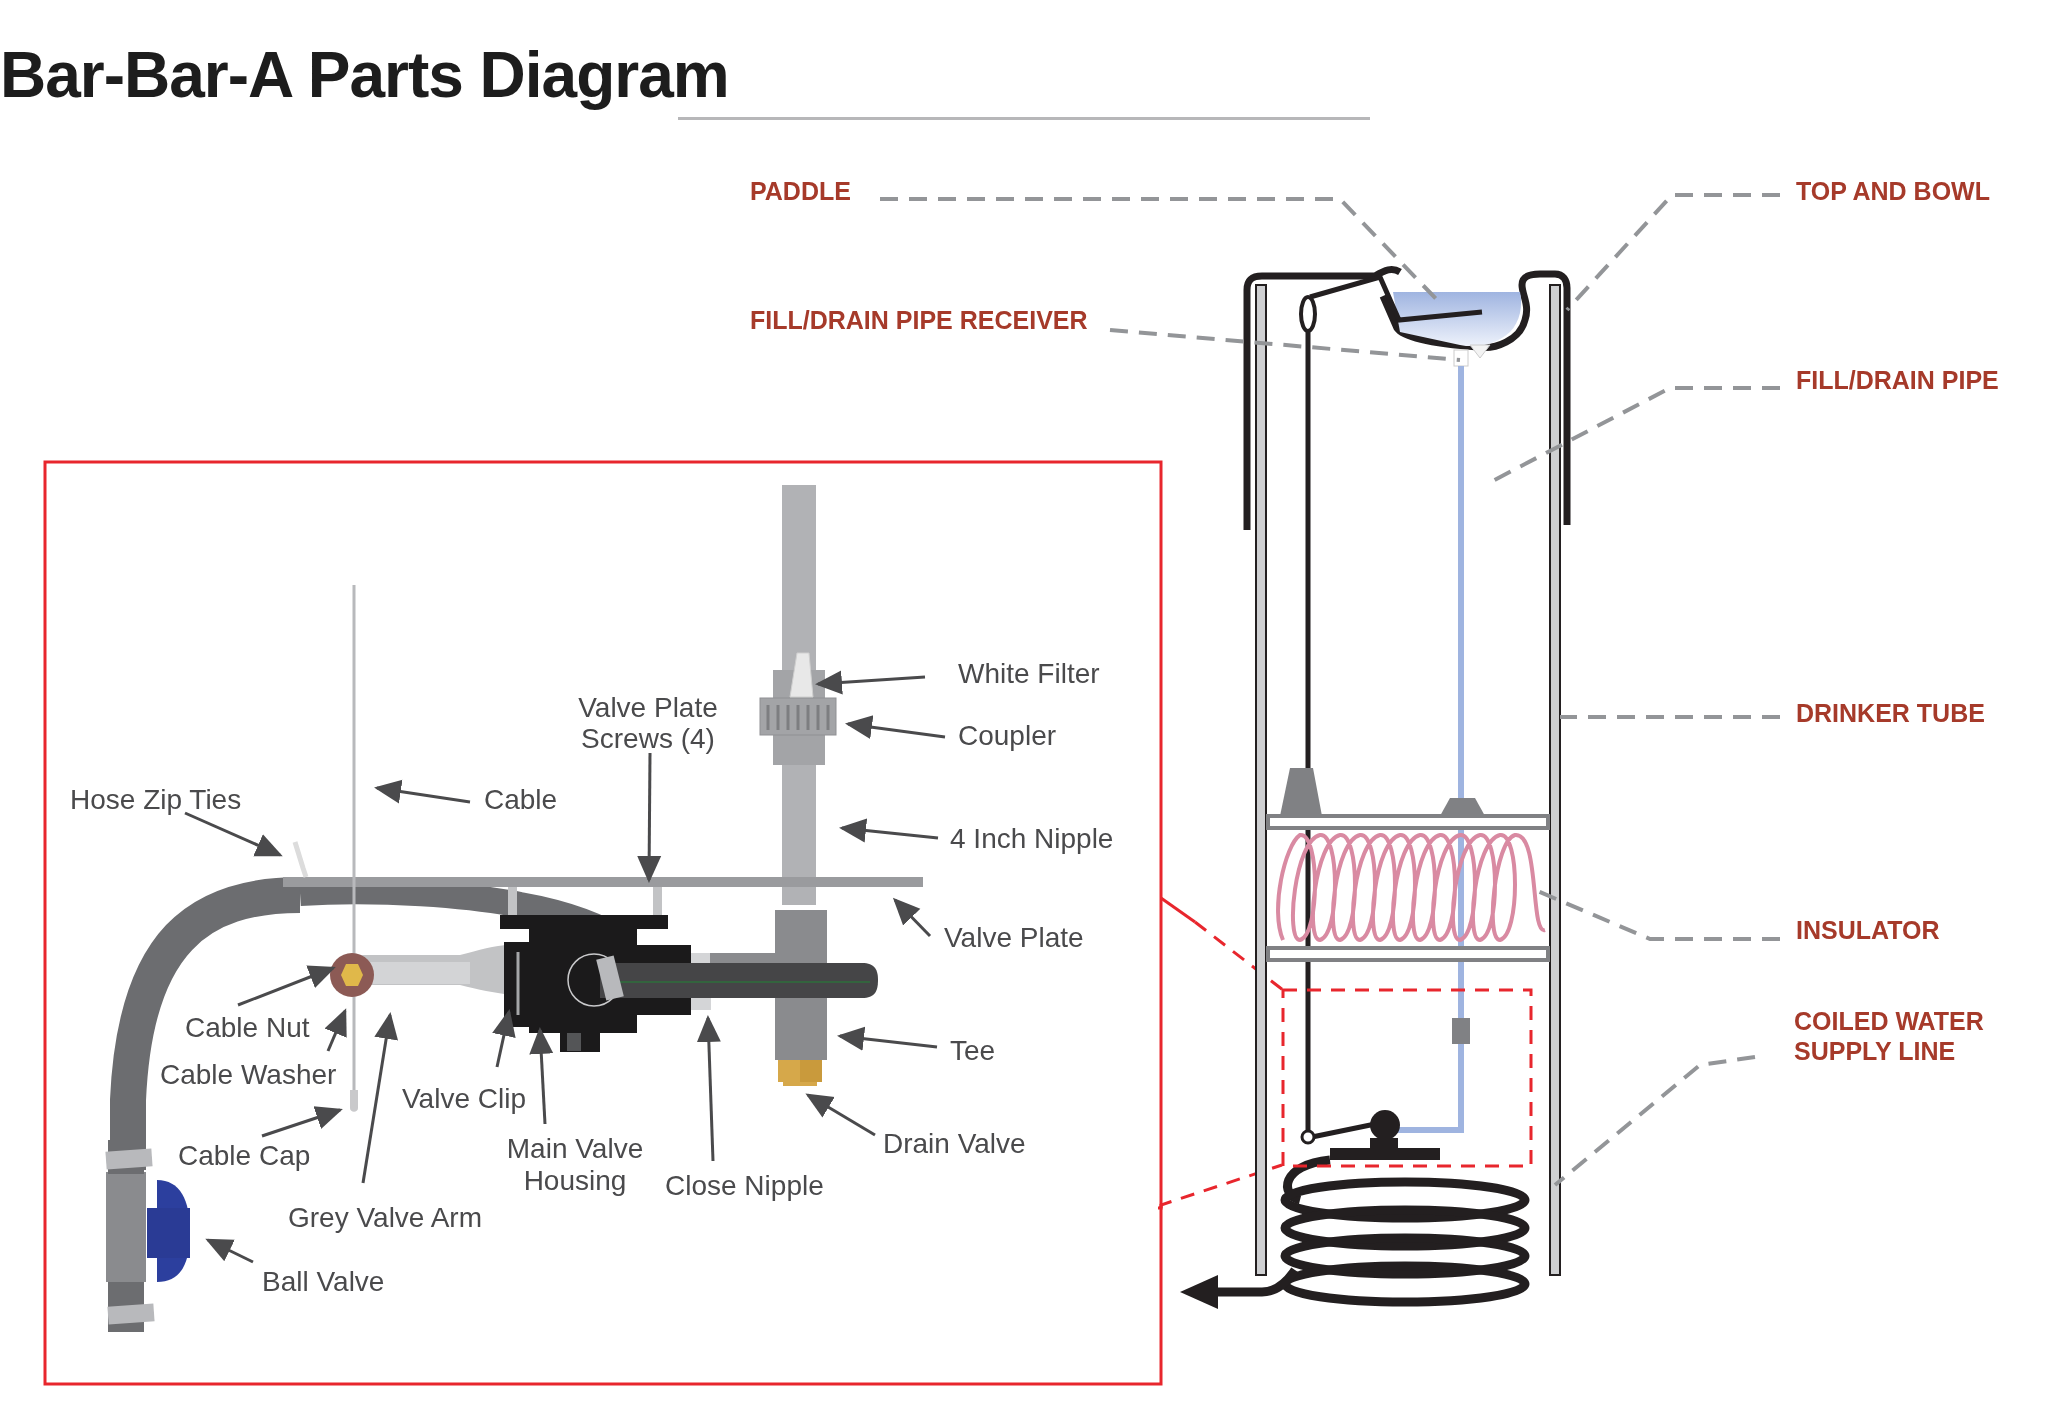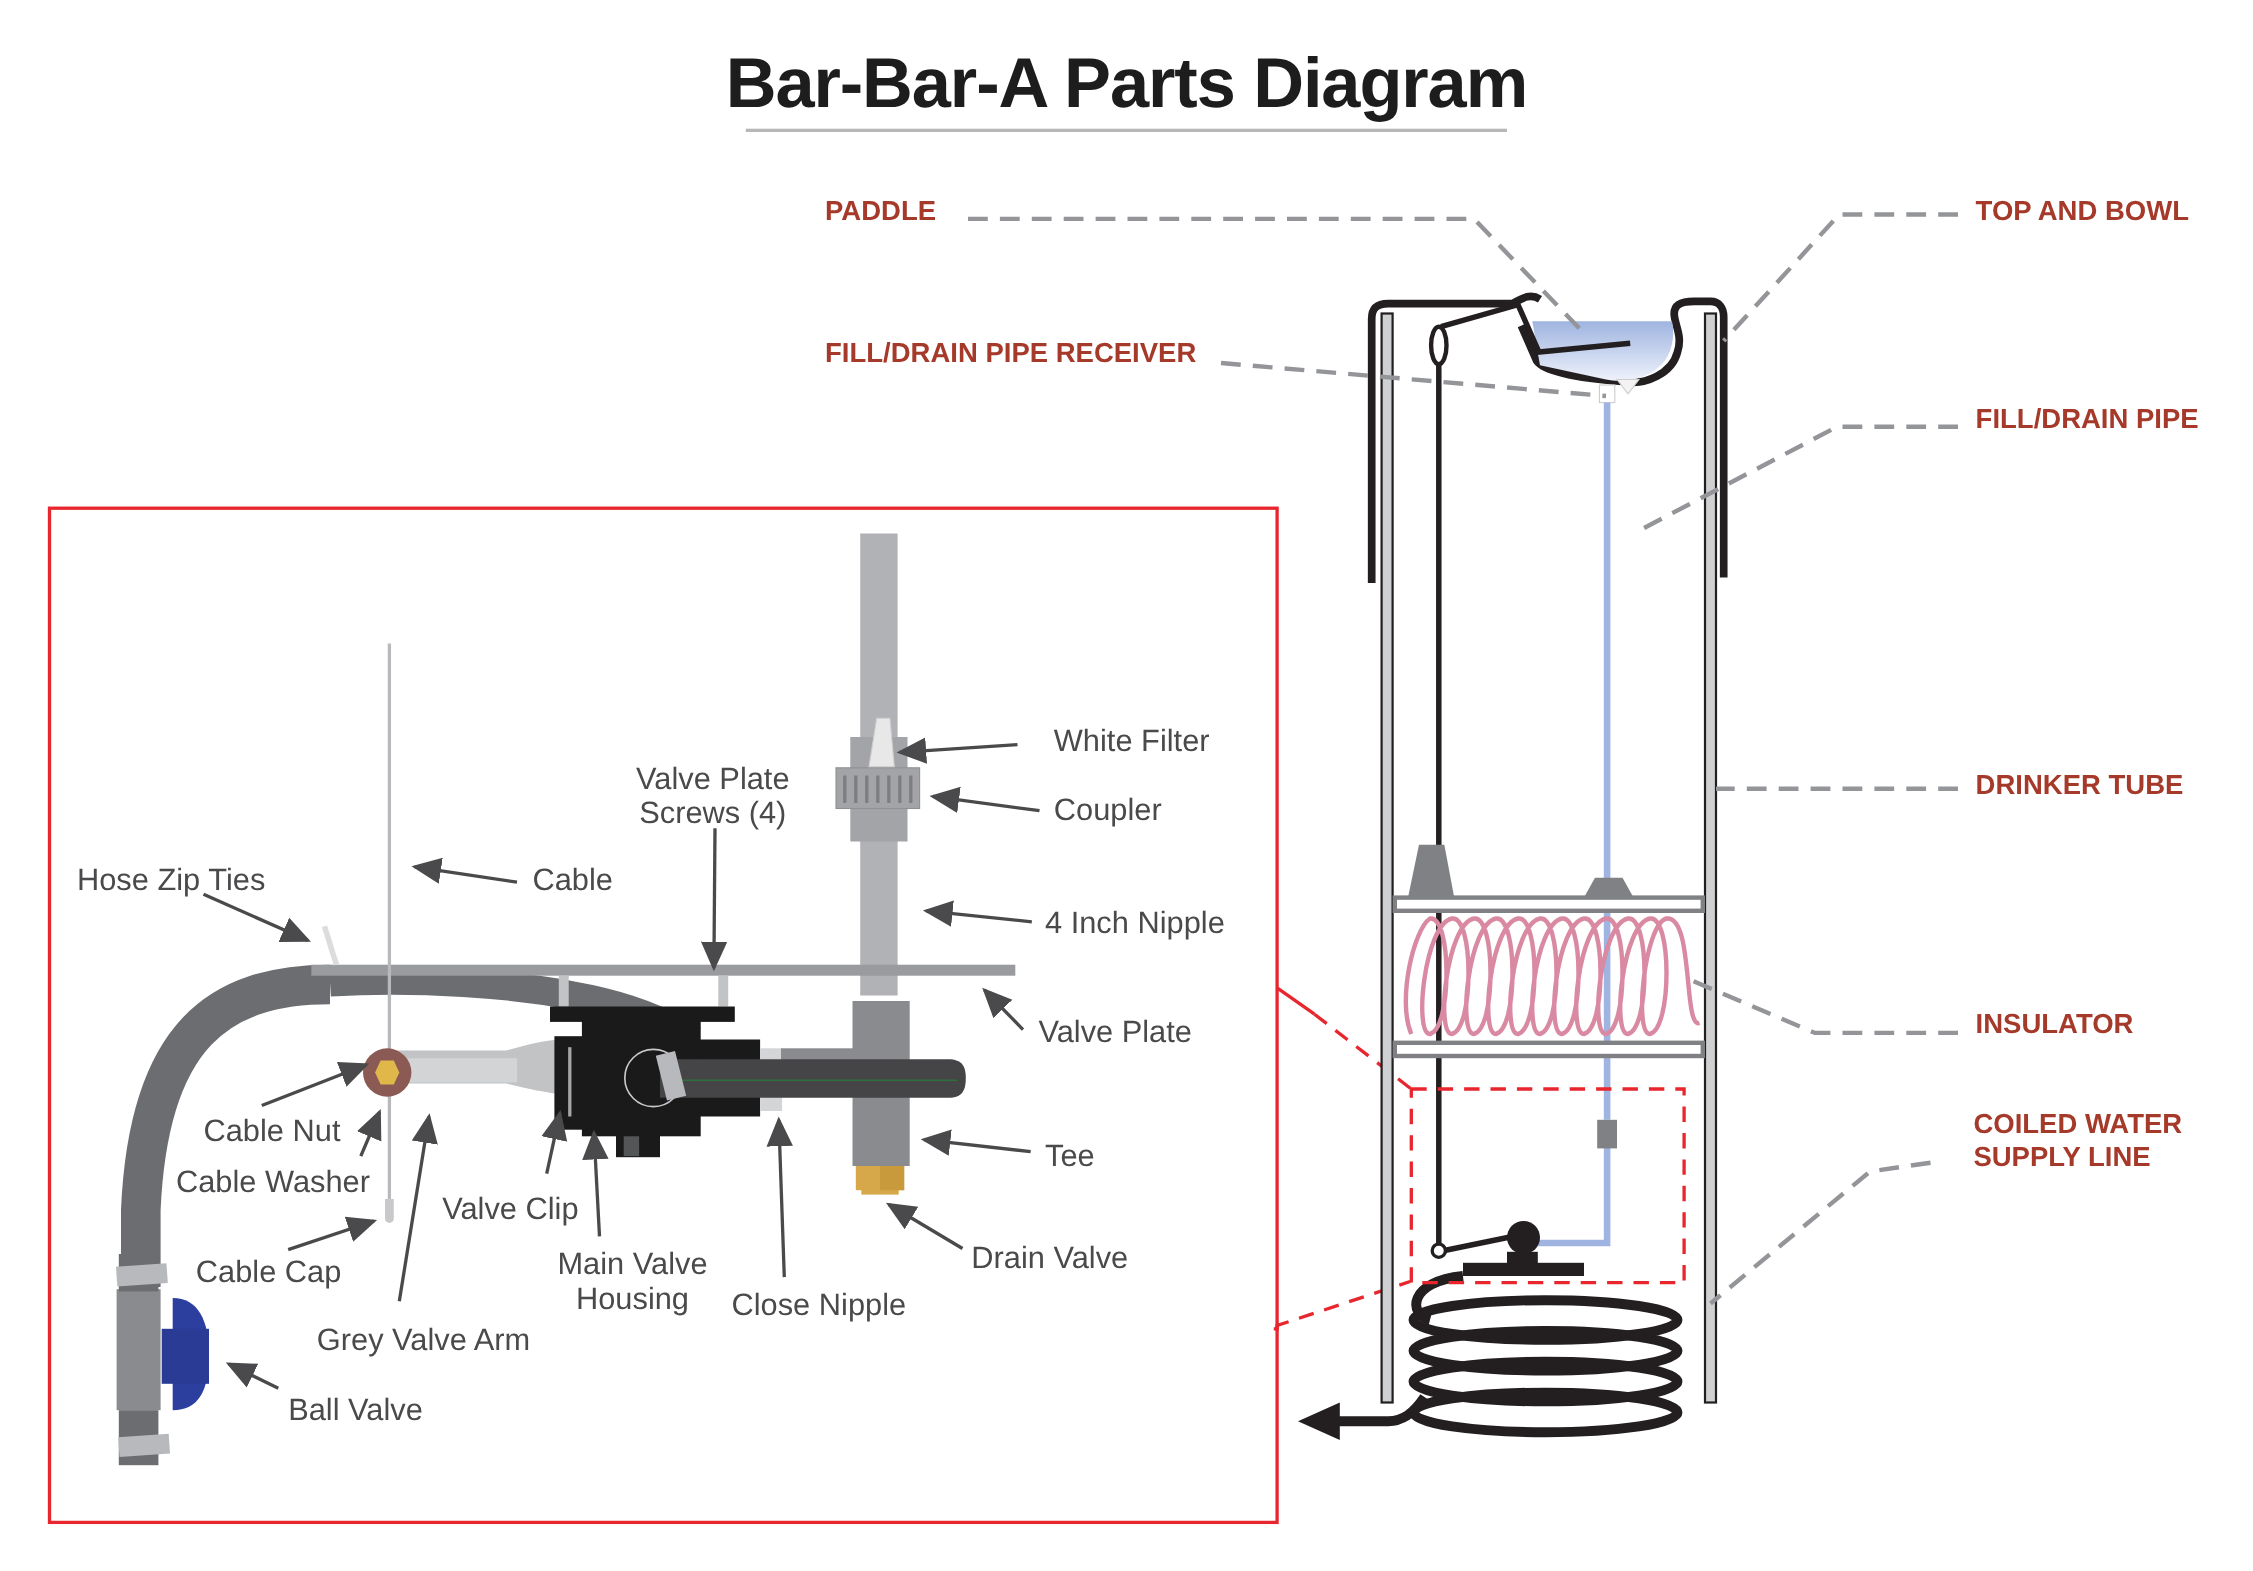--- a/index.html
+++ b/index.html
@@ -1,17 +1,17 @@
 <!DOCTYPE html>
 <html><head>
 <meta charset="utf-8">
 <style>
   html,body{margin:0;padding:0;background:#fff;}
   body{width:2048px;height:1428px;position:relative;overflow:hidden;font-family:"Liberation Sans",sans-serif;}
-  #title{position:absolute;left:0;width:2048px;top:38px;text-align:center;font-family:"Liberation Sans",sans-serif;font-weight:bold;font-size:64px;color:#1d1d1d;letter-spacing:-1px;}
+  #title{position:absolute;left:0;width:2048px;top:38px;font-family:"Liberation Sans",sans-serif;font-weight:bold;font-size:64px;color:#1d1d1d;letter-spacing:-1px;}
   #title-rule{position:absolute;left:678px;top:117px;width:692px;height:3px;background:#b7b7b9;}
   svg{position:absolute;left:0;top:0;}
   .callout{font-family:"Liberation Sans",sans-serif;font-weight:bold;font-size:25px;fill:#a63a2a;}
   .plabel{font-family:"Liberation Sans",sans-serif;font-size:28px;fill:#4a4a4c;}
 </style>
 </head>
 <body>
 
 <div id="title">Bar-Bar-A Parts Diagram</div>
 <div id="title-rule"></div>

